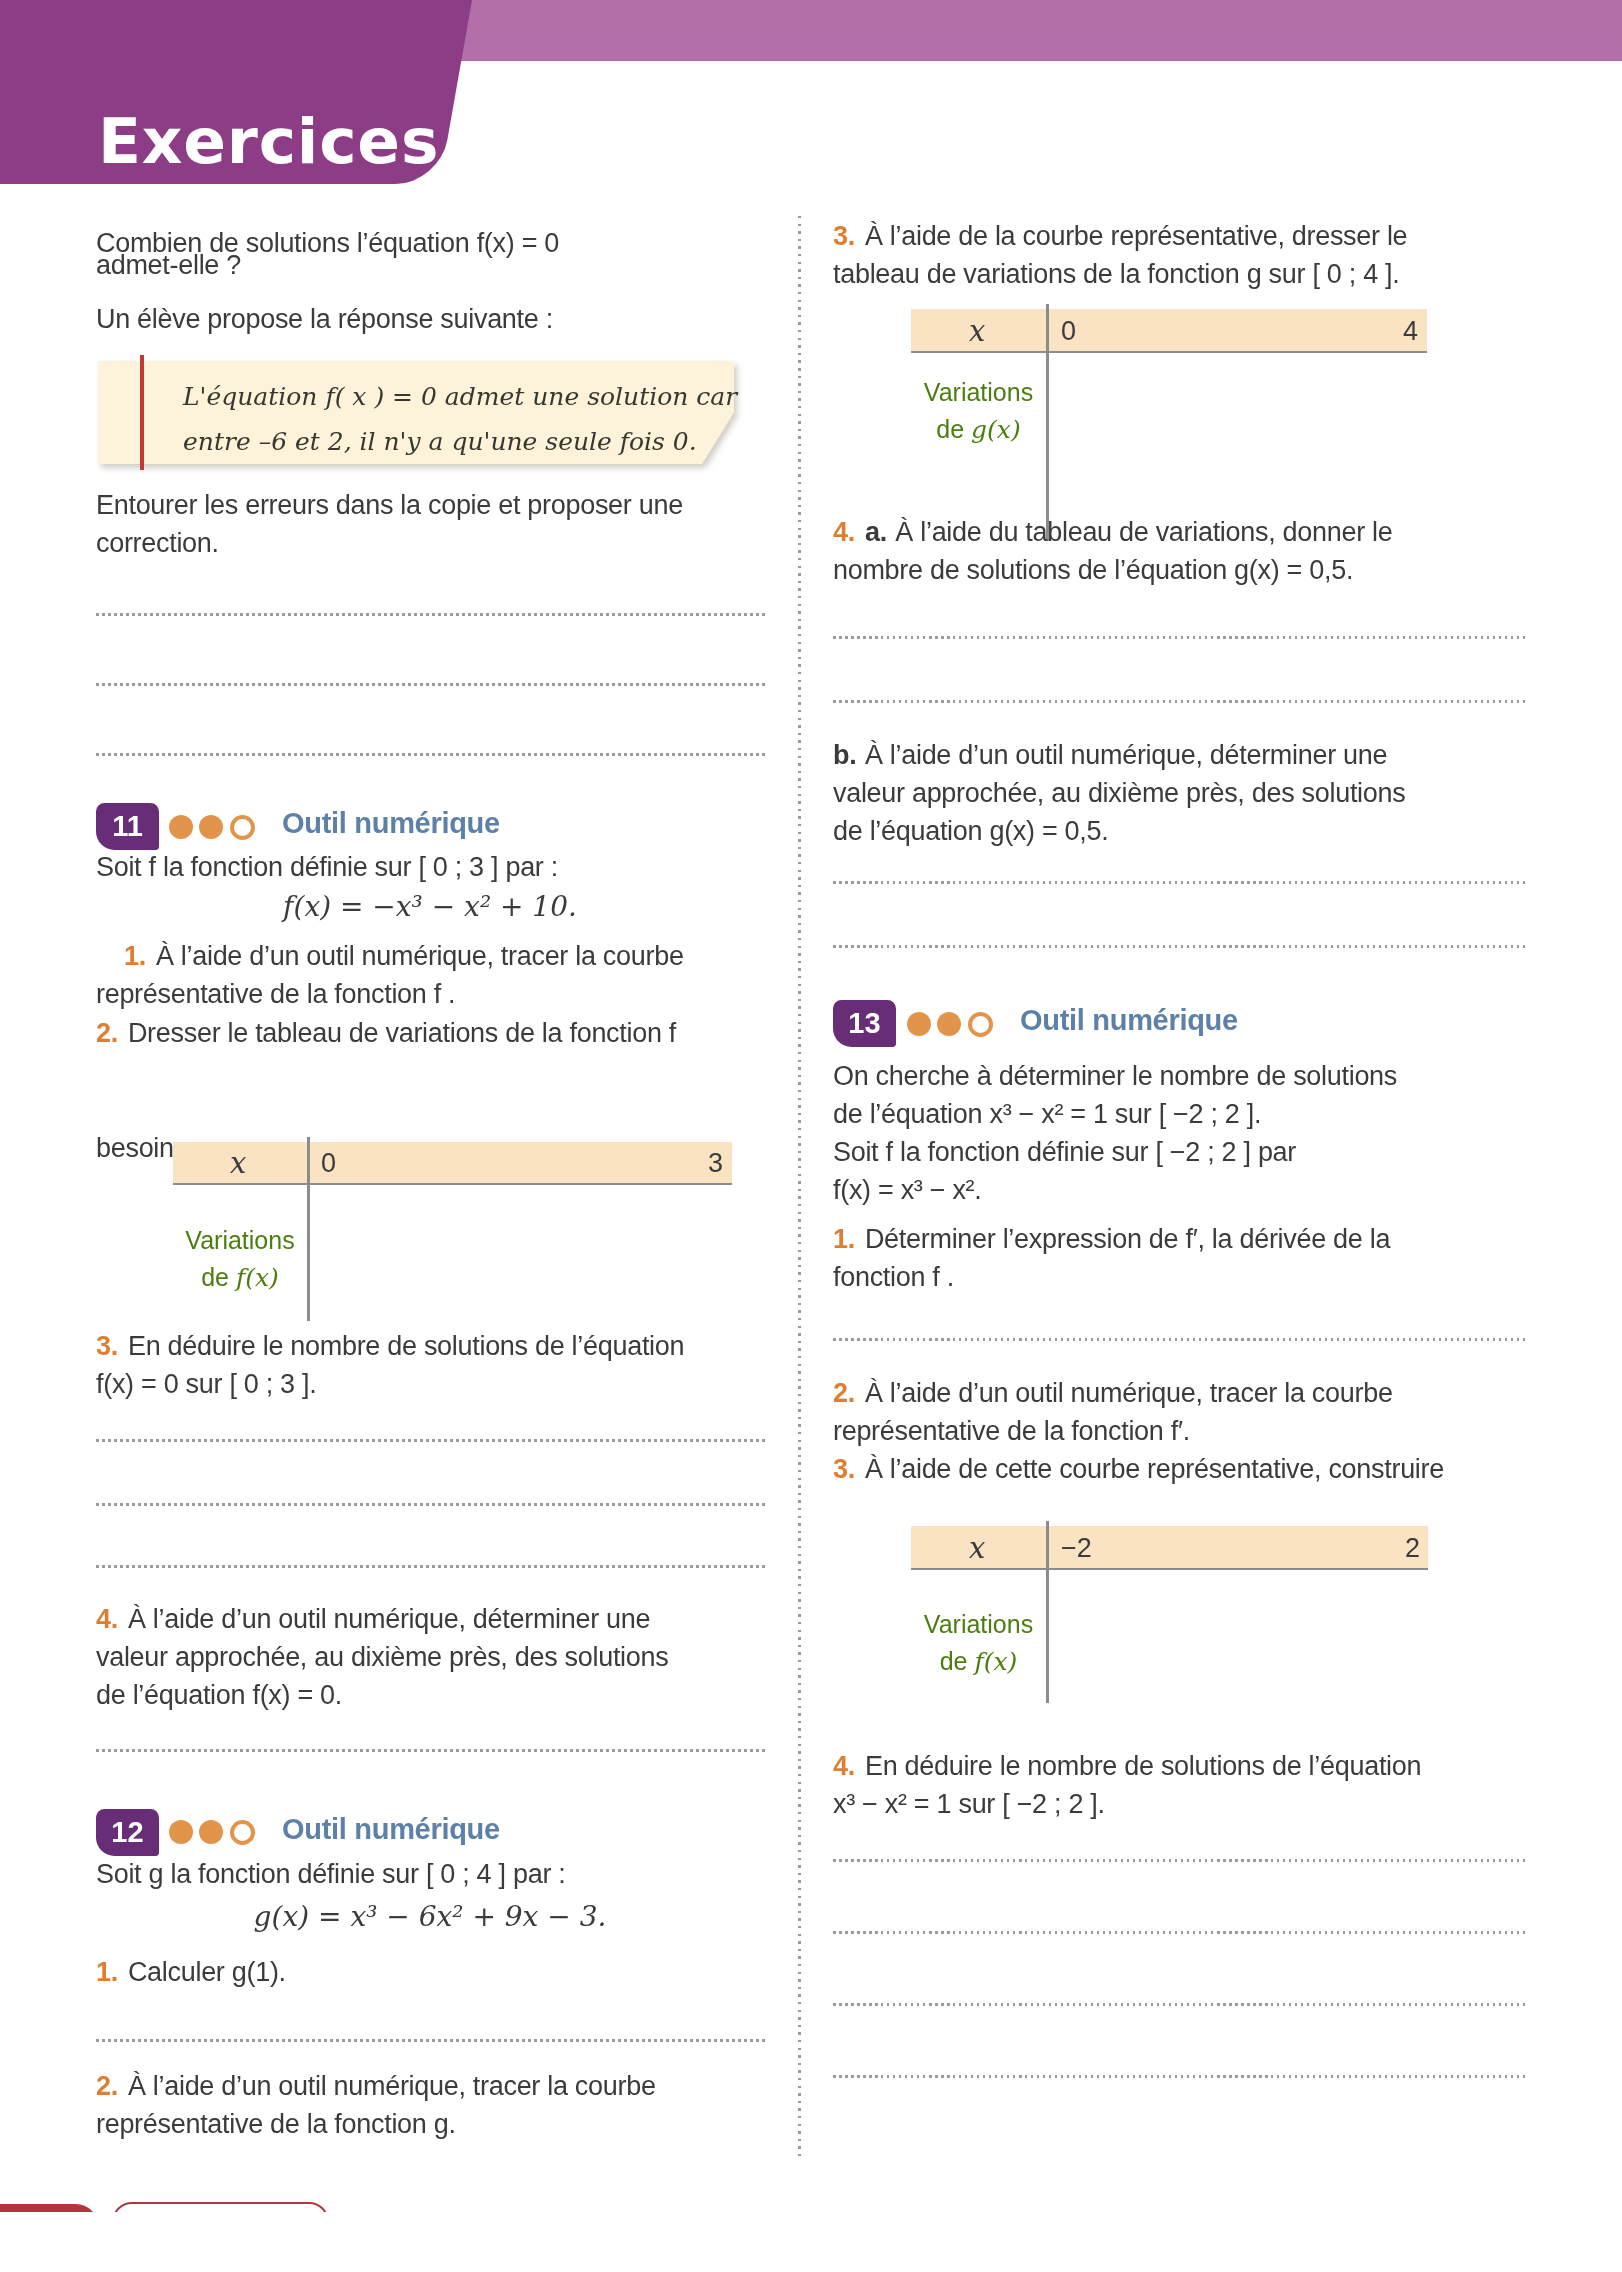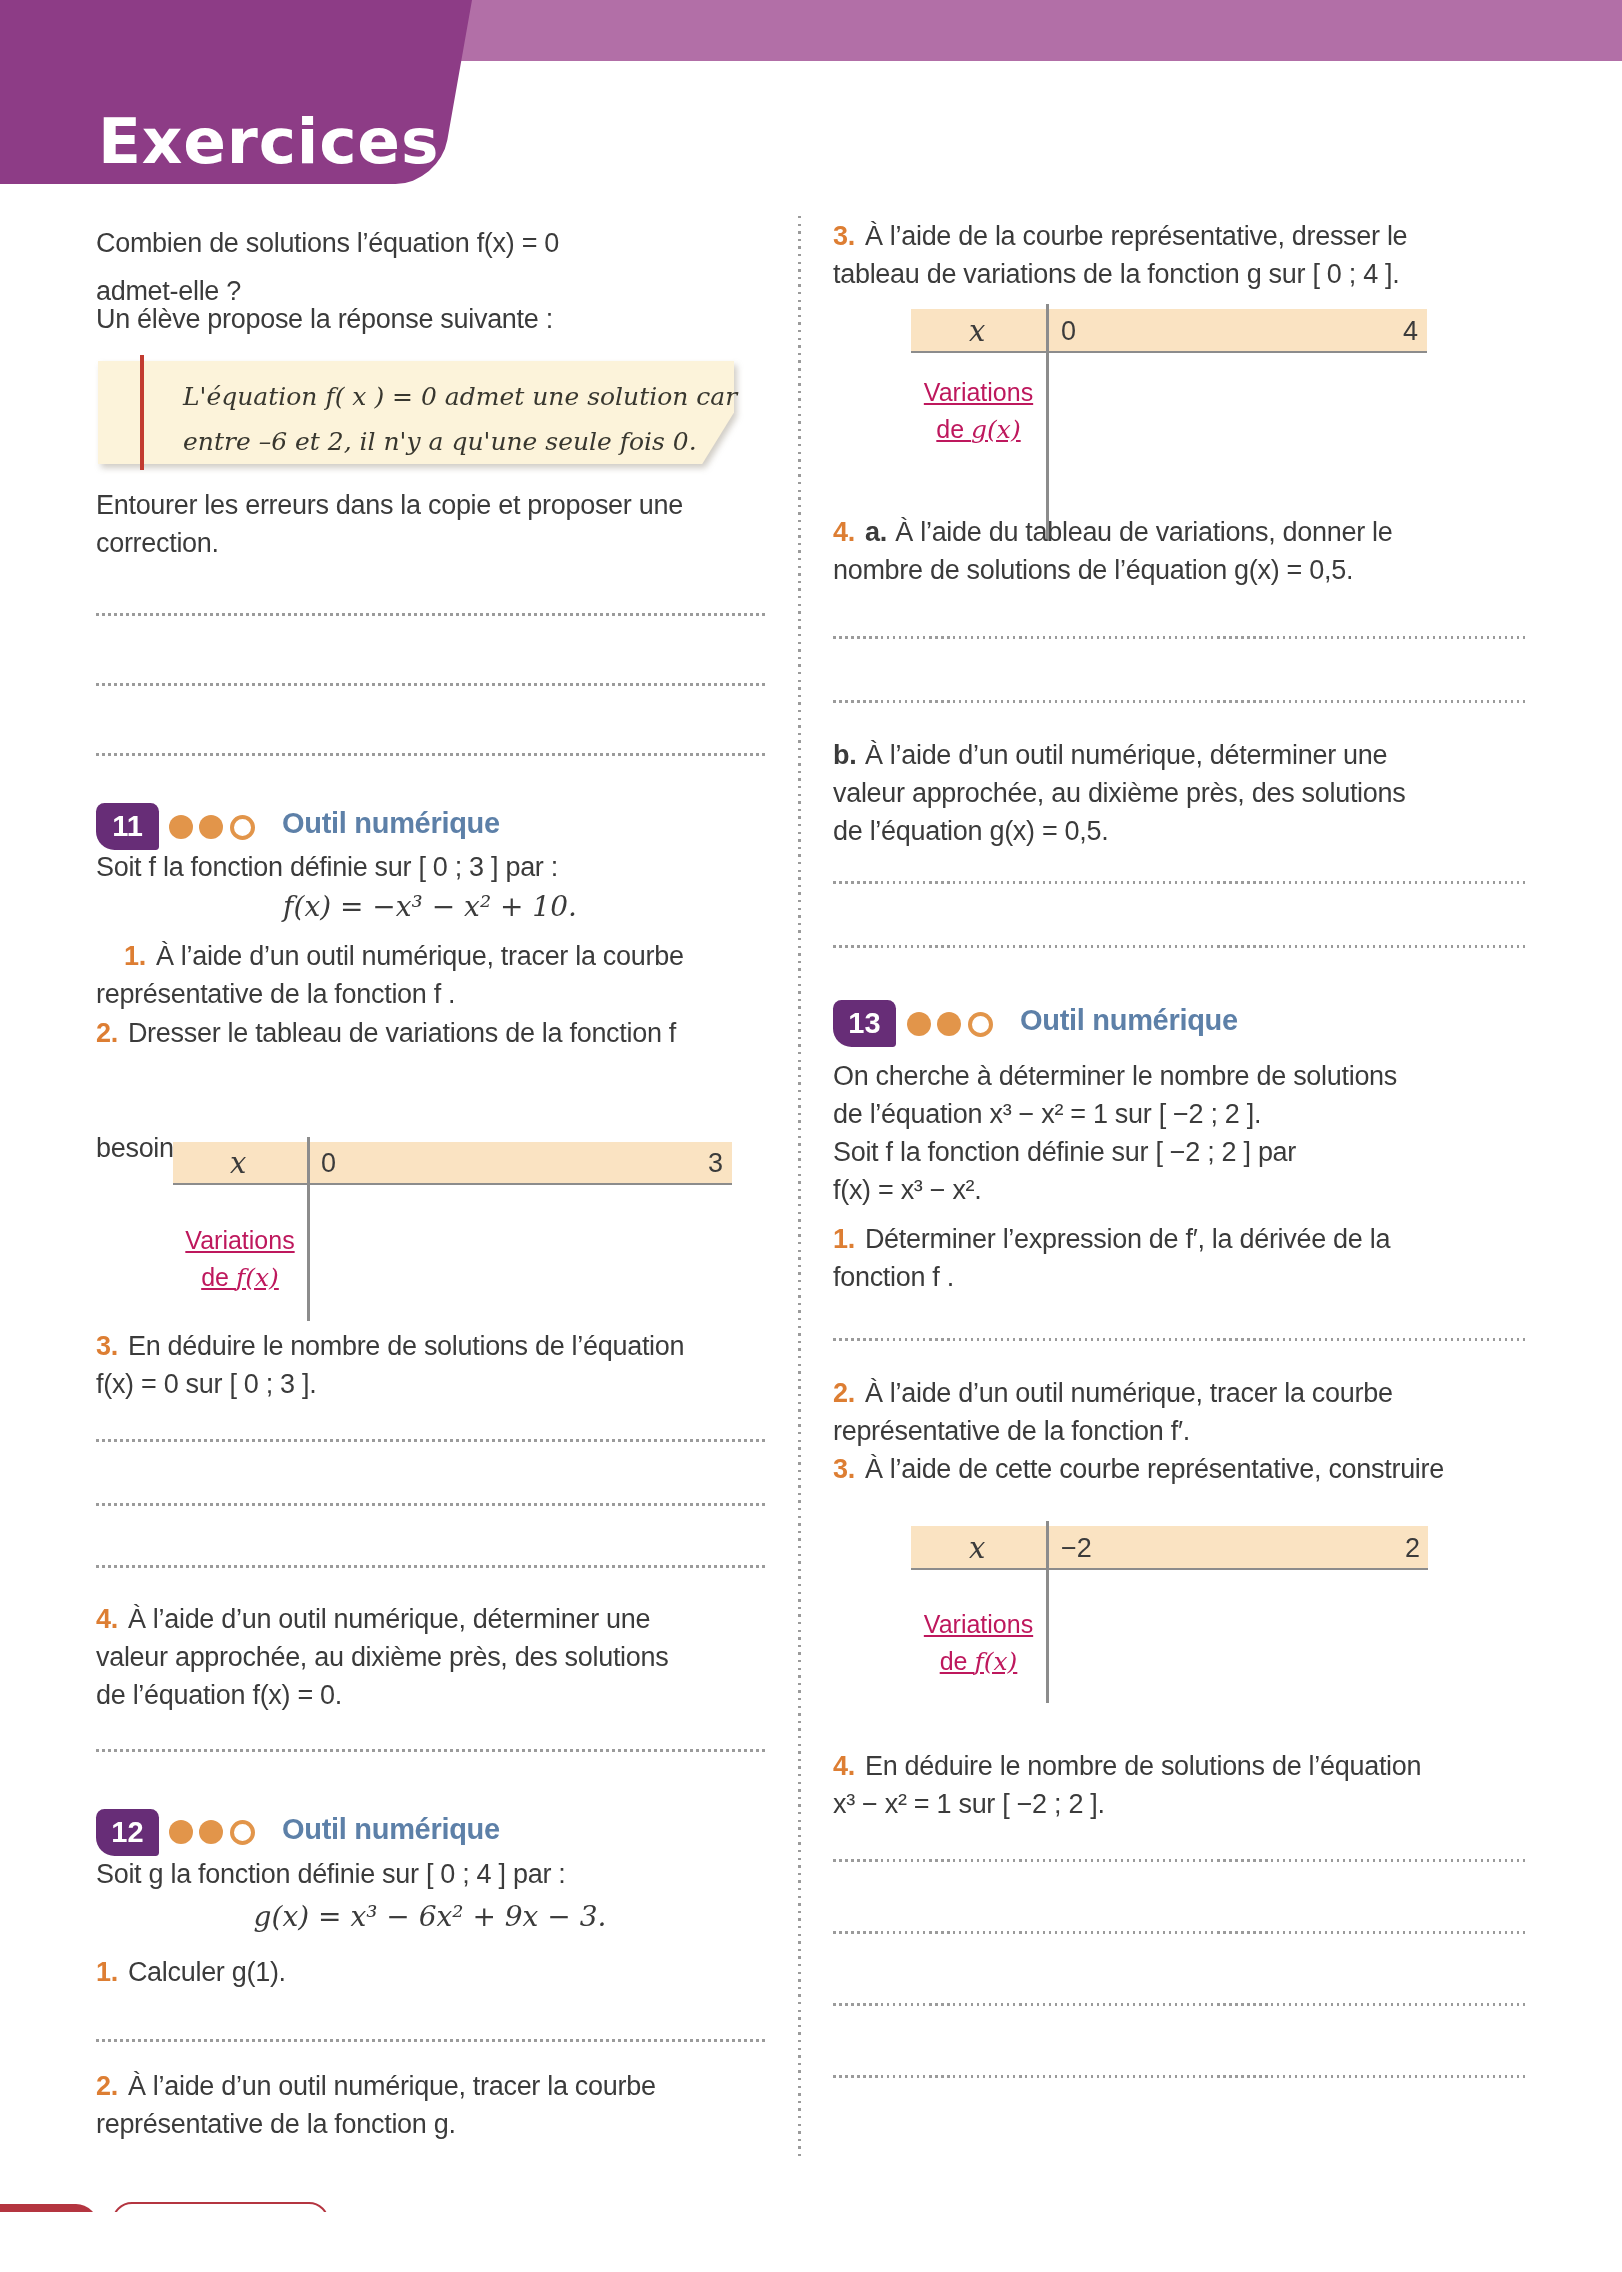--- a/index.html
+++ b/index.html
@@ -40,21 +40,21 @@
         clip-path:polygon(0 0,100% 0,100% 50%,95% 100%,0 100%);}
   .note-bar{position:absolute;left:42px;top:-6px;width:4.2px;height:115px;background:#c23b30;}
   .note-line{position:absolute;left:85px;white-space:nowrap;font-family:"DejaVu Serif",serif;
         font-style:italic;font-size:25px;color:#38372f;}
 
   
   .vt-header{position:absolute;background:#fae3c2;border-bottom:2.5px solid #8c8c8c;}
   .vt-vline{position:absolute;width:2.5px;background:#8c8c8c;}
   .vt-x{position:absolute;font-family:"DejaVu Serif",serif;font-style:italic;font-size:29px;color:#3b3b3b;}
   .vt-val{position:absolute;font-size:27px;color:#3b3b3b;white-space:nowrap;}
-  .vt-rowlabel{position:absolute;text-align:center;font-size:25px;color:#be185d;line-height:37px;text-decoration:underline;}
+  .vt-rowlabel{position:absolute;text-align:center;font-size:25px;color:#4d7c0f;line-height:37px;}
   .mserif{font-family:"DejaVu Serif",serif;font-style:italic;}
 
   
   .footer-pill{position:absolute;left:0;top:2204px;width:98px;height:44px;background:#b43540;
       border-radius:0 22px 22px 0;color:#fff;font-weight:bold;font-size:25px;
       display:flex;align-items:center;justify-content:center;}
   .footer-link{position:absolute;left:112px;top:2202px;width:213px;height:42px;background:#fff;
       border:2.5px solid #b43540;border-radius:20px;color:#b43540;font-weight:bold;font-size:24px;
       display:flex;align-items:center;justify-content:center;white-space:nowrap;}
 </style>
@@ -63,21 +63,21 @@
 
 <div id="page">
 
   <div class="topstrip"></div>
   <div class="banner"></div>
   <div class="banner-title">Exercices</div>
 
   <div class="vdivider"></div>
 
   <div class="tl" style="left:96px;top:228px;">Combien de solutions l’équation  f(x) = 0</div>
-  <div class="tl" style="left:96px;top:276px;text-align:right;">admet-elle ?</div>
+  <div class="tl" style="left:96px;top:250px;text-align:right;">admet-elle ?</div>
   <div class="tl" style="left:96px;top:304px;">Un élève propose la réponse suivante :</div>
 
   <div class="note-wrap">
     <div class="note"></div>
   </div>
   <div class="note-bar" style="left:140px;top:355px;position:absolute;"></div>
   <div class="note-line" style="left:183px;top:382px;position:absolute;">L'équation f( x ) = 0 admet une solution car</div>
   <div class="note-line" style="left:183px;top:427px;position:absolute;">entre –6 et 2, il n'y a qu'une seule fois 0.</div>
 
   <div class="tl" style="left:96px;top:490px;">Entourer les erreurs dans la copie et proposer une</div>

